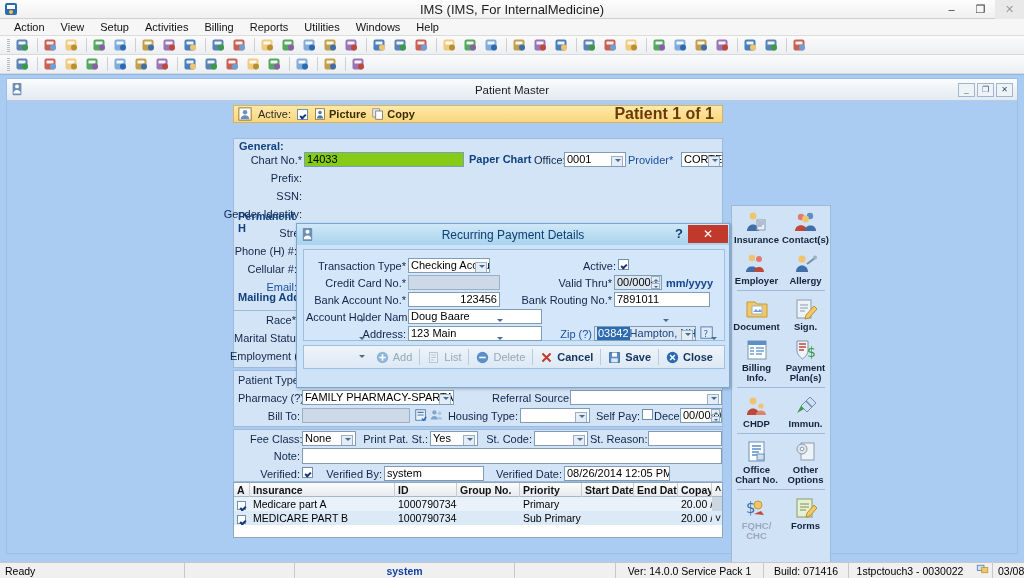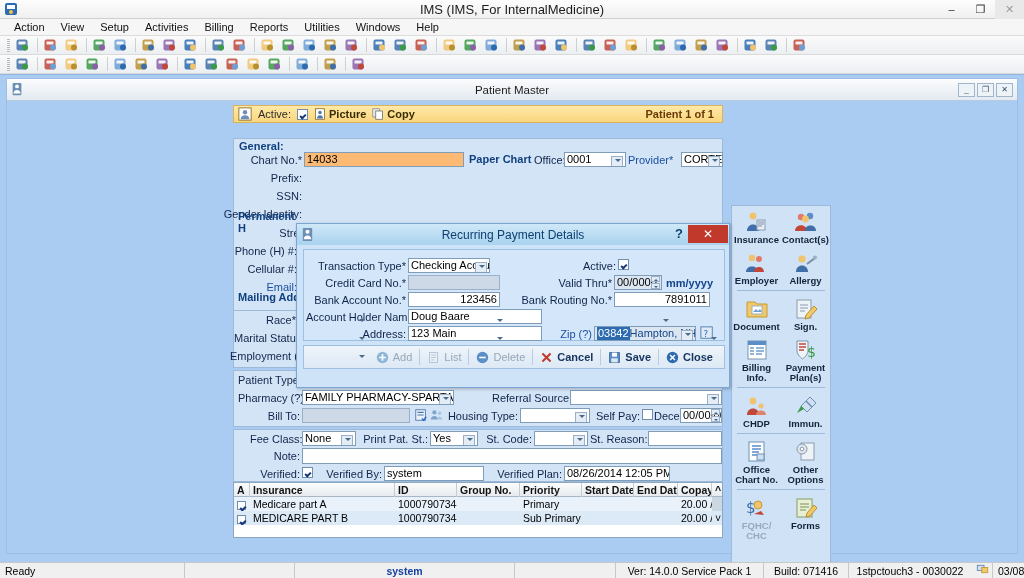--- a/index.html
+++ b/index.html
@@ -49,28 +49,28 @@
   #child-titlebar .ct{position:absolute;left:0;right:0;text-align:center;font-size:11.5px;color:#1d1d1d;}
   #child-titlebar .cbtns{margin-left:auto;display:flex;gap:2px;padding-right:4px;}
   #child-titlebar .cb{width:17px;height:14px;border:1px solid #9fb6cd;background:#eef3f8;
     font-size:8px;display:flex;align-items:center;justify-content:center;color:#34506c;}
   
   #patient-panel{position:absolute;left:226px;top:26px;width:490px;height:441px;}
   #patient-head{height:18px;background:linear-gradient(#ffe9a8,#f9d67e);
     border:1px solid #d8b35c;display:flex;align-items:center;padding:0 4px;gap:6px;}
   #patient-head .pb{display:flex;align-items:center;gap:3px;font-weight:bold;color:#3a2d06;font-size:11px;}
   #patient-head .lbl{font-size:11px;color:#2b2b2b;}
-  #patient-head .pcount{margin-left:auto;font-weight:bold;color:#6a3a06;font-size:11px;padding-right:4px;}
+  #patient-head .pcount{margin-left:auto;font-weight:bold;color:#6a3a06;font-size:16px;padding-right:4px;}
   .fbox{background:#d3e4f7;border:1px solid #9dbad8;}
   .sec-title{font-weight:bold;color:#10407f;font-size:11px;}
   .flabel{font-size:11px;color:#11254a;text-align:right;white-space:nowrap;}
   .flabel.blue{color:#1a4fa0;}
   .fld{background:#fff;border:1px solid #7f9db9;height:15px;font-size:11px;line-height:13px;
        padding:0 2px;overflow:hidden;white-space:nowrap;}
-  .fld.ro{background:#fdba74;}
+  .fld.ro{background:#84cc16;}
   .fld.gray{background:#cdd9e6;border-color:#9bb0c6;}
   .cmb{background:#fff;border:1px solid #7f9db9;height:15px;font-size:11px;line-height:13px;
        padding:0 14px 0 2px;position:relative;overflow:hidden;white-space:nowrap;}
   .cmb:after{content:"";position:absolute;right:2px;top:3px;width:10px;height:9px;
        background:#e4edf6;border:1px solid #9bb0c6;}
   .cmb .ar{position:absolute;right:4px;top:6px;width:0;height:0;
        border-left:3px solid transparent;border-right:3px solid transparent;border-top:3px solid #4a6b8a;z-index:2;}
   .chk{width:11px;height:11px;background:#fff;border:1px solid #6f8fae;display:inline-block;
        position:relative;vertical-align:middle;}
   .chk.on:after{content:"";position:absolute;left:2px;top:4px;width:4px;height:2px;
@@ -632,21 +632,21 @@
         <div class="flabel" style="position:absolute;left:356px;top:3px;width:56px;">St. Reason:</div>
         <div class="fld" style="position:absolute;left:414px;top:1px;width:74px;"></div>
 
         <div class="flabel" style="position:absolute;left:16px;top:20px;width:50px;">Note:</div>
         <div class="fld" style="position:absolute;left:68px;top:18px;width:420px;height:16px;"></div>
 
         <div class="flabel" style="position:absolute;left:16px;top:38px;width:50px;">Verified:</div>
         <span class="chk on" style="position:absolute;left:68px;top:37px;"></span>
         <div class="flabel" style="position:absolute;left:82px;top:38px;width:66px;">Verified By:</div>
         <div class="fld" style="position:absolute;left:150px;top:36px;width:100px;">system</div>
-        <div class="flabel" style="position:absolute;left:256px;top:38px;width:72px;">Verified Plan:</div>
+        <div class="flabel" style="position:absolute;left:256px;top:38px;width:72px;">Verified Date:</div>
         <div class="fld" style="position:absolute;left:330px;top:36px;width:106px;">08/26/2014 12:05 PM</div>
       </div>
 
       <div style="position:absolute;left:0;top:377px;width:490px;height:56px;background:#fff;border:1px solid #8ca7c2;">
         <div class="gh">
           <div style="width:16px;">A</div>
           <div style="width:145px;">Insurance</div>
           <div style="width:62px;">ID</div>
           <div style="width:63px;">Group No.</div>
           <div style="width:62px;">Priority</div>
@@ -876,21 +876,21 @@
       <div class="flabel" style="position:absolute;left:240px;top:27px;width:68px;">Valid Thru*</div>
       <div class="spin" style="position:absolute;left:310px;top:25px;width:48px;background:#dce6f0;">
         <span>00/0000</span>
         <span class="up"></span><span class="dn"></span>
       </div>
       <div style="position:absolute;left:362px;top:27px;font-weight:bold;color:#14458c;font-size:11px;">mm/yyyy</div>
 
       <div class="flabel" style="position:absolute;left:6px;top:44px;width:96px;">Bank Account No.*</div>
       <div class="fld" style="position:absolute;left:104px;top:42px;width:92px;text-align:right;">123456</div>
       <div class="flabel" style="position:absolute;left:214px;top:44px;width:94px;">Bank Routing No.*</div>
-      <div class="fld" style="position:absolute;left:310px;top:42px;width:96px;text-align:right;">7891011</div>
+      <div class="fld" style="position:absolute;left:310px;top:42px;width:96px;">7891011</div>
 
       <div class="flabel" style="position:absolute;left:2px;top:61px;width:100px;">Account Holder Name*</div>
       <div class="fld" style="position:absolute;left:104px;top:59px;width:134px;">Doug Baare</div>
 
       <div class="flabel" style="position:absolute;left:6px;top:78px;width:96px;">Address:</div>
       <div class="fld" style="position:absolute;left:104px;top:76px;width:134px;">123 Main</div>
       <div class="flabel blue" style="position:absolute;left:250px;top:78px;width:38px;">Zip (?)</div>
       <div class="cmb" style="position:absolute;left:290px;top:76px;width:102px;background:#dbe6f1;">
         <span style="background:#2c6bb0;color:#fff;padding:12px 1px;">03842</span><span style="color:#14458c;">Hampton, NH</span><span class="ar"></span>
       </div>

